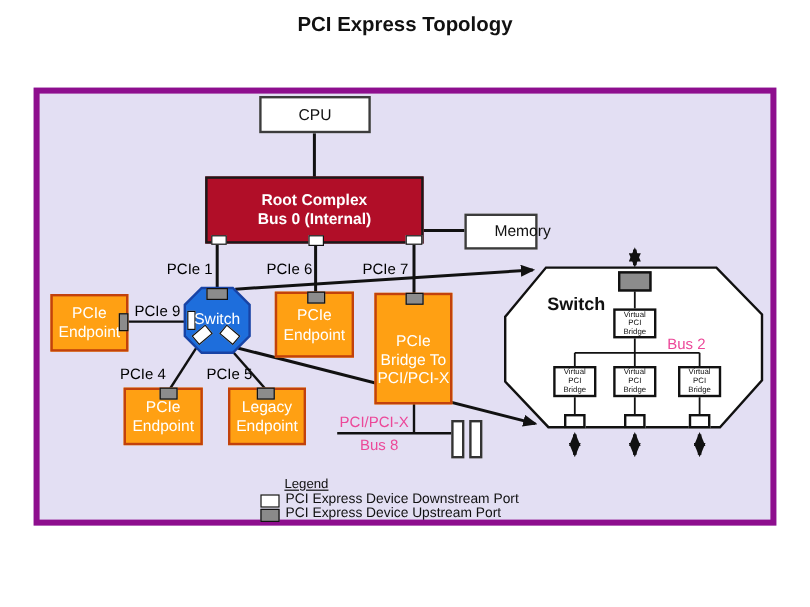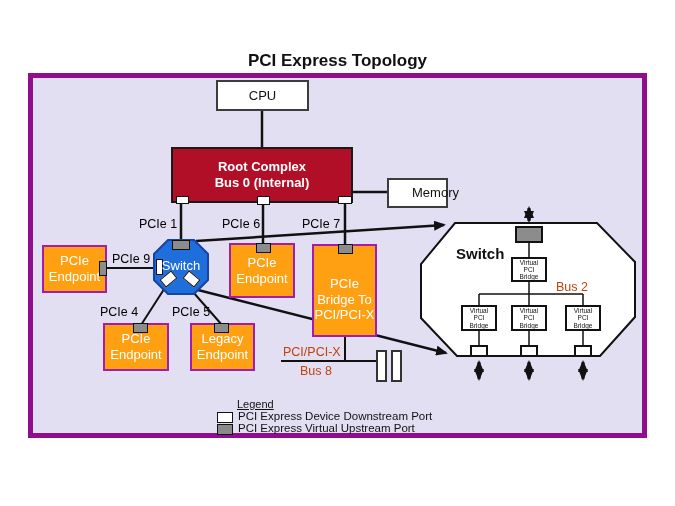--- a/index.html
+++ b/index.html
@@ -1,46 +1,46 @@
 <!DOCTYPE html>
 <html><head>
 <meta charset="utf-8">
 <style>
   html,body{margin:0;padding:0;background:#fff;}
   .page{position:relative;width:675px;height:506px;background:#ffffff;overflow:hidden;
         font-family:"Liberation Sans",sans-serif;}
   .title{position:absolute;left:0;top:11px;width:675px;text-align:center;
-         font-size:17px;font-weight:bold;color:#111;margin-top:40px;}
+         font-size:17px;font-weight:bold;color:#111;}
   .frame{position:absolute;left:28px;top:73px;width:609px;height:355px;
          border:5px solid #8E0E8E;background:#E3DFF3;}
   svg.wires{position:absolute;left:0;top:0;width:675px;height:506px;pointer-events:none;}
   .box{position:absolute;display:flex;flex-direction:column;align-items:center;
        justify-content:center;text-align:center;box-sizing:border-box;line-height:1.22;}
   .whitebox{background:#fff;border:2px solid #3C3C3C;color:#111;font-size:13px;}
   .redbox{background:#B10E28;border:2px solid #1a1a1a;color:#fff;font-size:13px;font-weight:bold;}
-  .orangebox{background:#FFA013;border:2px solid #a21caf;color:#fff;font-size:13px;}
+  .orangebox{background:#FFA013;border:2px solid #c2410c;color:#fff;font-size:13px;}
   .portlabel{position:absolute;font-size:12.5px;color:#000000;white-space:nowrap;}
   .port{position:absolute;box-sizing:border-box;}
   .port.white{background:#fff;border:1px solid #111;}
   .port.gray{background:#8C8C8C;border:1px solid #111;}
   .port.thick{border-width:2px;}
   .smallswitch-label{position:absolute;left:154px;top:258px;width:54px;text-align:center;
         color:#fff;font-size:13px;}
   .bigswitch-label{position:absolute;left:456px;top:245px;font-size:15px;font-weight:bold;color:#111;}
   .vpb{position:absolute;background:#fff;border:2.5px solid #111;box-sizing:border-box;
        display:flex;flex-direction:column;align-items:center;justify-content:center;
        font-size:6.5px;line-height:1.1;color:#111;text-align:center;}
   .slot{position:absolute;width:11px;height:32px;background:#fff;border:2px solid #333;
         box-sizing:border-box;}
   .legend-title{position:absolute;left:237px;top:398px;font-size:11px;color:#111;
         text-decoration:underline;}
   .legend-swatch{position:absolute;width:16px;height:11px;border:1.5px solid #111;
         box-sizing:border-box;}
   .legend-label{position:absolute;font-size:11.5px;color:#111;white-space:nowrap;}
-  .buslabel{position:absolute;font-size:12.5px;color:#c2410c;white-space:nowrap;}
+  .buslabel{position:absolute;font-size:12.5px;color:#ec4899;white-space:nowrap;}
 </style>
 </head>
 <body>
 
 <div class="page">
 
   <div class="title">PCI Express Topology</div>
 
   <div class="frame"></div>
 
@@ -176,15 +176,15 @@
   </div>
 
   <div class="port white thick" style="left:470px;top:345px;width:18px;height:12px;border-width:2px;"></div>
   <div class="port white thick" style="left:520px;top:345px;width:18px;height:12px;border-width:2px;"></div>
   <div class="port white thick" style="left:574px;top:345px;width:18px;height:12px;border-width:2px;"></div>
 
   <div class="legend-title">Legend</div>
   <div class="legend-swatch" style="left:217px;top:412px;background:#FFFFFF;"></div>
   <div class="legend-label" style="left:238px;top:410px;">PCI Express Device Downstream Port</div>
   <div class="legend-swatch" style="left:217px;top:424px;background:#8A8A8A;"></div>
-  <div class="legend-label" style="left:238px;top:422px;">PCI Express Virtual Upstream Port</div>
+  <div class="legend-label" style="left:238px;top:422px;">PCI Express Device Upstream Port</div>
 
 </div>
 
 </body></html>

